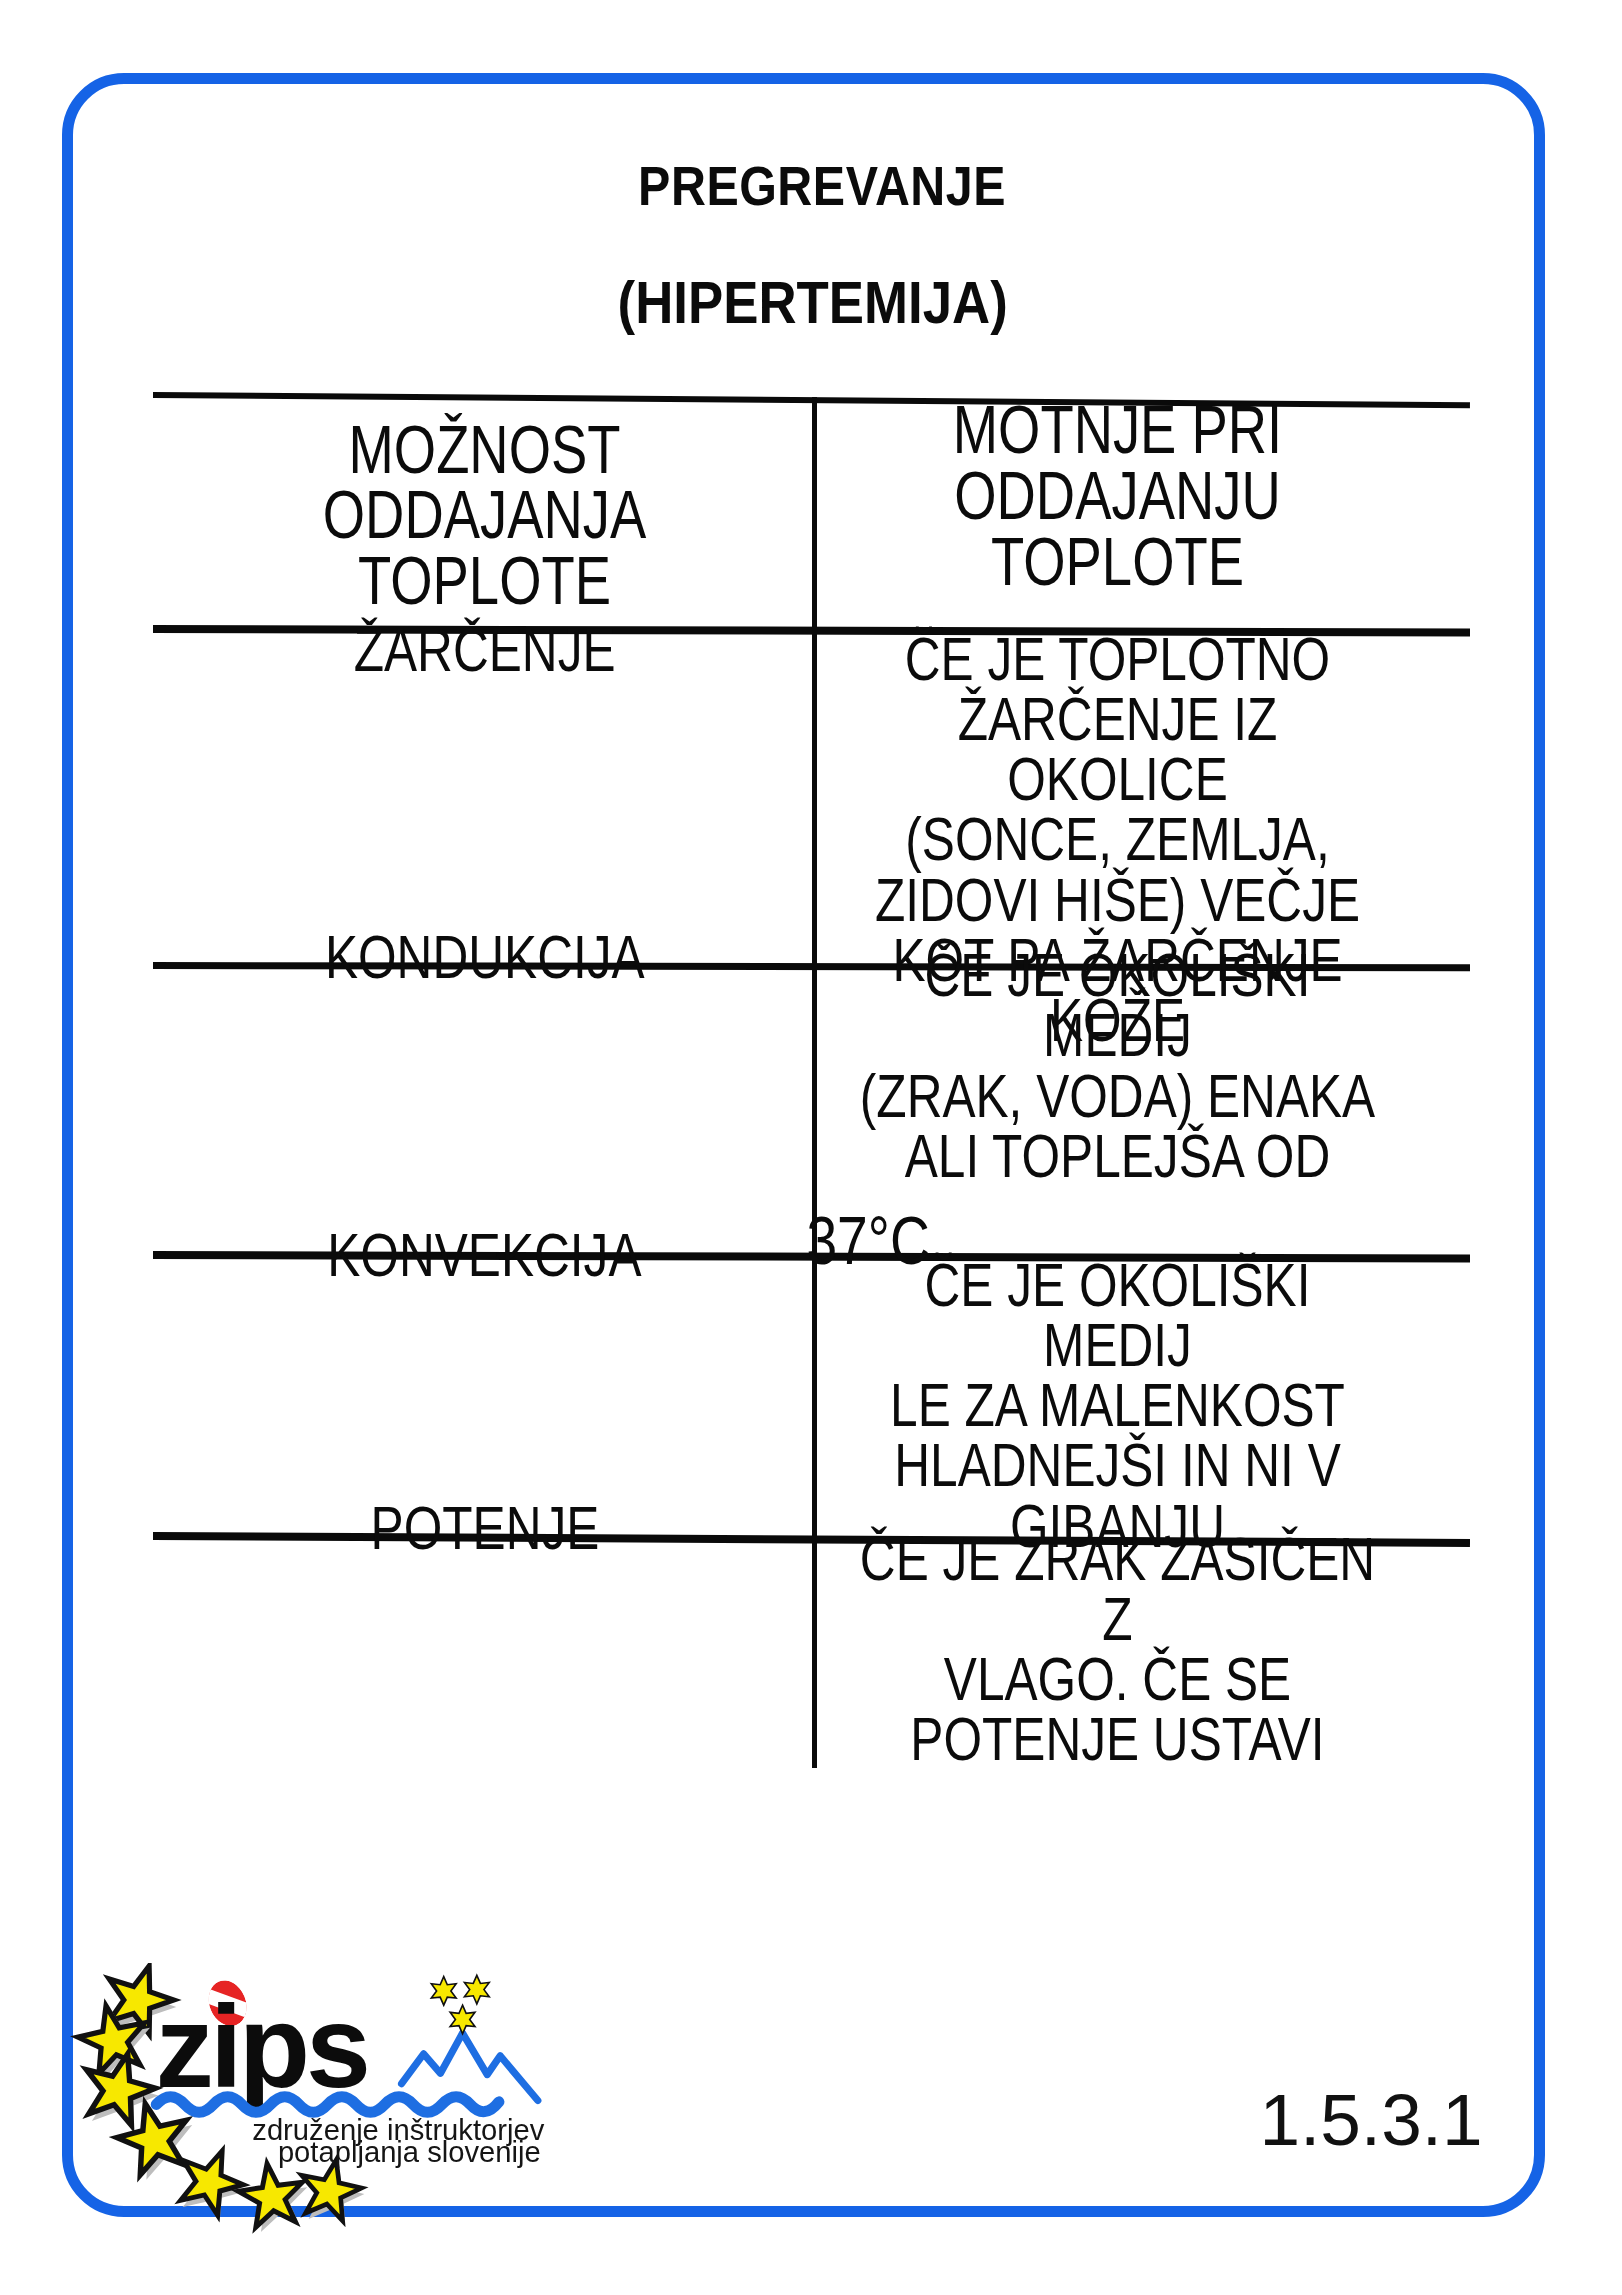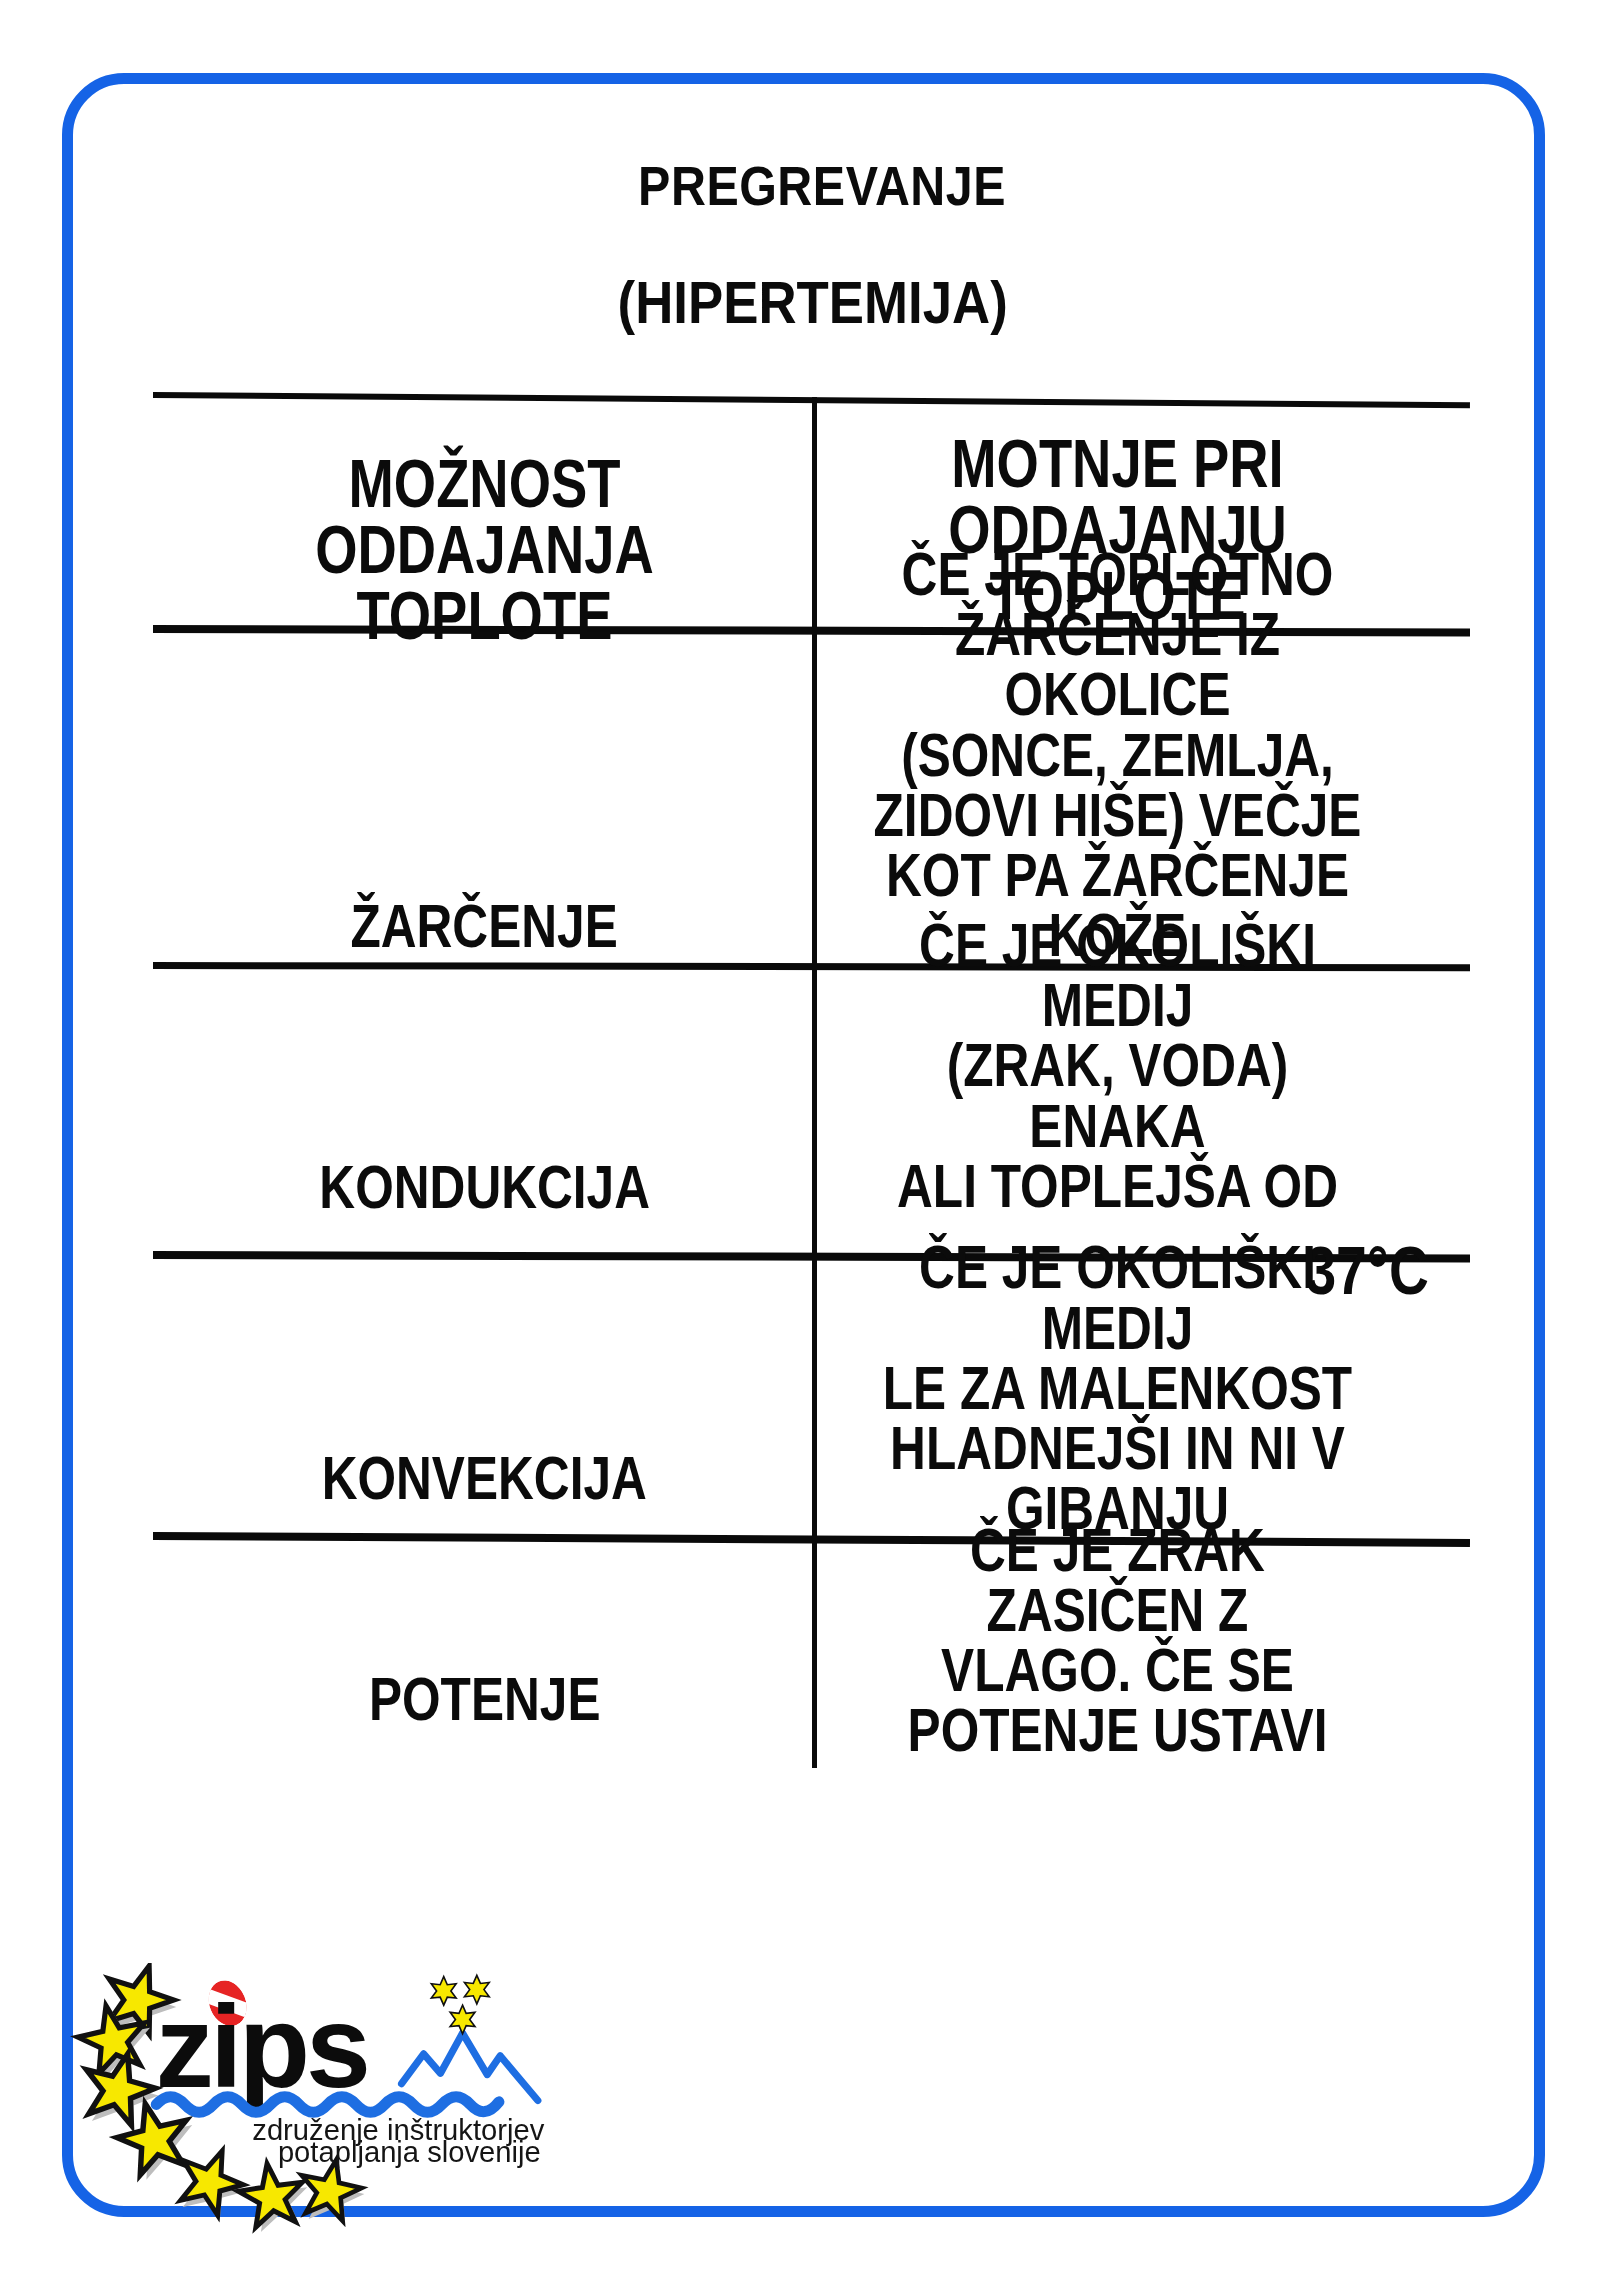--- a/index.html
+++ b/index.html
@@ -16,22 +16,22 @@
   .subtitle{position:absolute;left:71px;top:268px;width:1483px;text-align:center;
          font-size:60px;font-weight:700;white-space:nowrap;}
   .title .tx,.subtitle .tx{display:inline-block;transform:scaleX(0.88);transform-origin:center;}
   .rule{position:absolute;left:153px;width:1317px;background:#0a0a0a;transform-origin:left center;}
   .rule.l1{top:392px;height:5.8px;transform:rotate(0.45deg);}
   .rule.l2{top:625px;height:8.4px;transform:rotate(0.15deg);}
   .rule.l3{top:962px;height:7.1px;transform:rotate(0.1deg);}
   .rule.l4{top:1251px;height:7.8px;transform:rotate(0.15deg);}
   .rule.l5{top:1532px;height:7.8px;transform:rotate(0.3deg);}
   .vrule{position:absolute;left:812px;top:397px;width:4.5px;height:1371px;background:#0a0a0a;}
-  .cell{position:absolute;display:flex;align-items:flex-end;justify-content:center;
-        text-align:center;white-space:pre-line;font-weight:700;font-size:62px;line-height:0.97;}
+  .cell{position:absolute;display:flex;align-items:flex-start;justify-content:center;
+        text-align:center;white-space:pre-line;font-weight:400;font-size:62px;line-height:0.97;}
   .cell.cl{left:157px;width:655px;}
   .cell.cr{left:771px;width:653px;margin-left:20px;}
   .cell.r1{top:397px;height:232px;font-size:68px;}
   .cell.r2{top:629px;height:336px;}
   .cell.r3{top:965px;height:290px;}
   .cell.r4{top:1255px;height:283px;}
   .cell.r5{top:1538px;height:231px;}
   .cell .tx{display:block;position:relative;transform:scaleX(0.8);transform-origin:center;}
   .tx.d30{top:19.5px;} .tx.u14{top:-9px;} .tx.u58{top:-38px;} .tx.u46{top:-30px;} .tx.u62{top:-40px;}
   .cell.col{flex-direction:column;gap:22px;}
@@ -176,15 +176,18 @@
     <g>
       <use href="#star6" class="star6" x="583" y="43"></use>
       <use href="#star6" class="star6" x="634" y="41"></use>
       <use href="#star6" class="star6" x="612" y="87"></use>
     </g>
 
     <text x="513" y="272" text-anchor="middle" class="org-text">združenje inštruktorjev</text>
     <text x="530" y="306" text-anchor="middle" class="org-text">potapljanja slovenije</text>
   </svg>
 
+  <div class="code">
+    <span>1.5.3.1</span>
+  </div>
 
 </div>
 
 
 </body></html>

